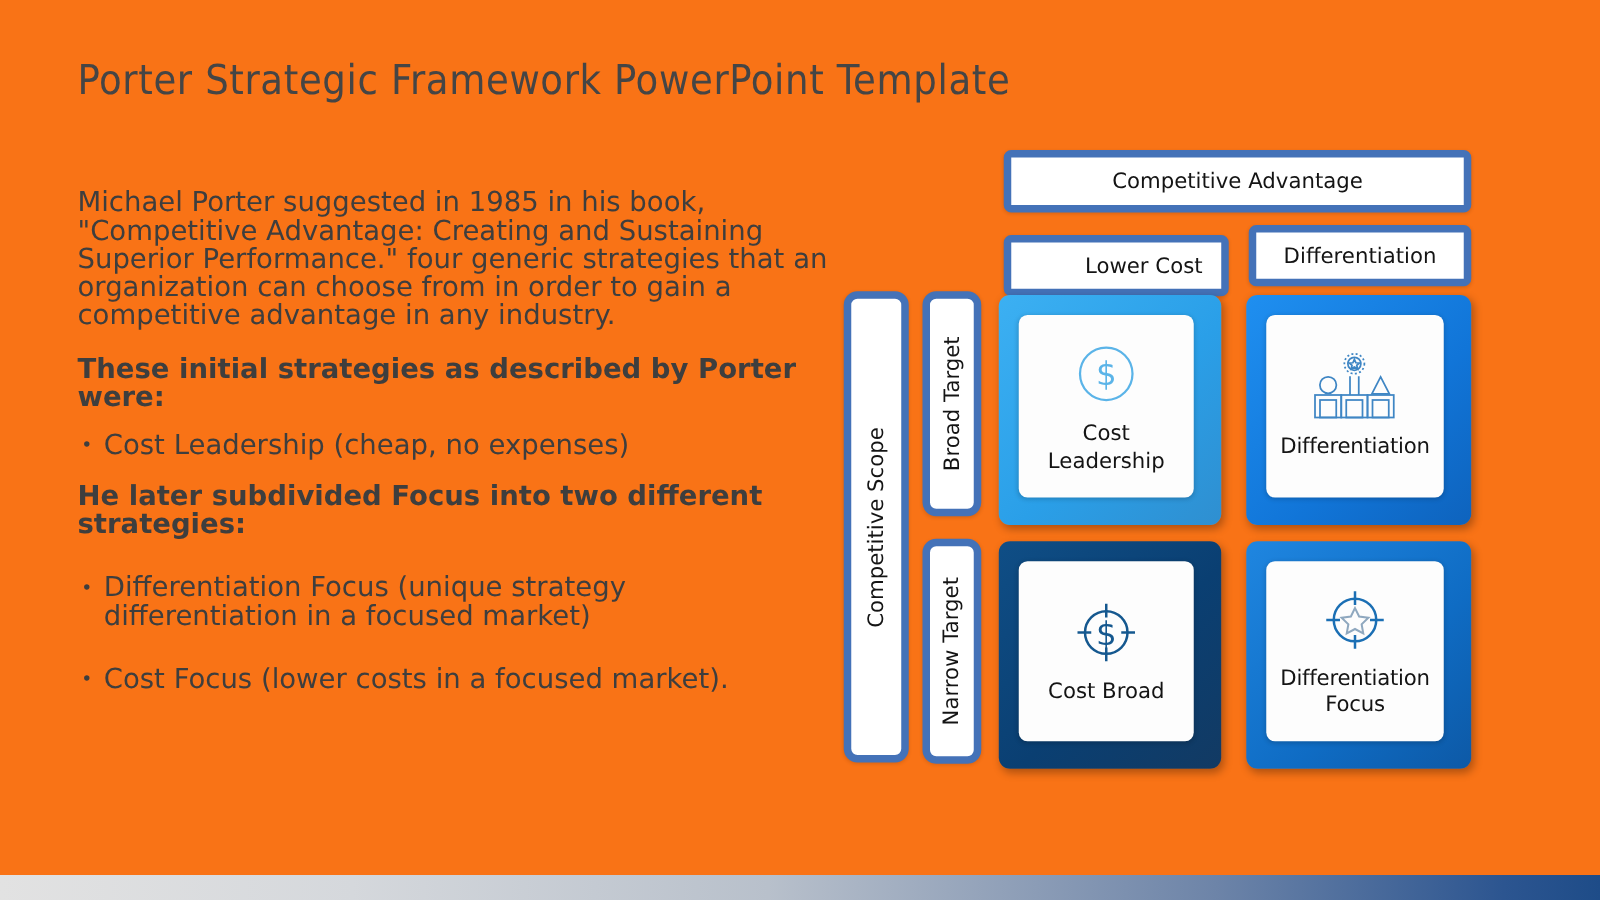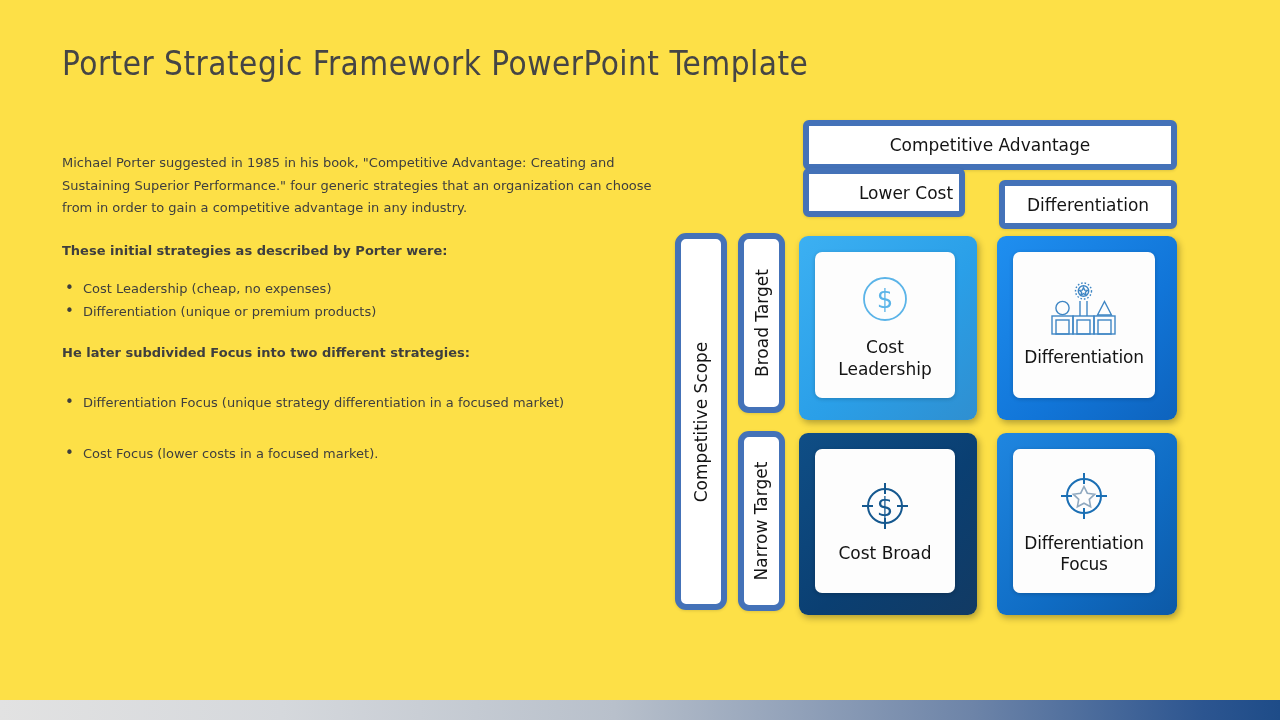--- a/index.html
+++ b/index.html
@@ -14,21 +14,21 @@
     overflow: hidden;
     font-family: "DejaVu Sans", "Liberation Sans", sans-serif;
   }
 
   
   .slide {
     position: absolute;
     left: 0; top: 0;
     width: 1280px;
     height: 720px;
-    background: #fde047;
+    background: #f97316;
   }
 
   
   .slide-title {
     position: absolute;
     left: 62px;
     top: 44px;
     font-size: 33px;
     letter-spacing: 0.5px;
     color: #454545;
@@ -37,21 +37,21 @@
     font-family: "DejaVu Sans Condensed", "Liberation Sans Narrow", "Liberation Sans", sans-serif;
   }
 
   
   .text-col {
     position: absolute;
     left: 62px;
     top: 152px;
     width: 600px;
     color: #3e3e3e;
-    font-size: 13px;
+    font-size: 22px;
     line-height: 22.6px;
   }
   .para { margin: 0 0 20px 0; }
   .para.tight { margin-bottom: 16px; font-weight: bold; }
   .bullet-list {
     margin: 0 0 18px 0;
     padding: 0;
     list-style: none;
   }
   .bullet-list li {
@@ -85,21 +85,21 @@
     border: 6px solid #4472b8;
     border-radius: 6px;
     display: flex;
     align-items: center;
     justify-content: center;
     font-size: 17px;
     color: #141414;
     box-shadow: 0 1px 3px rgba(0,0,0,0.12);
   }
   #hdr-advantage { left: 131px; top: 4px;  width: 374px; height: 50px; }
-  #hdr-lowercost { left: 131px; top: 52px; width: 162px; height: 49px; padding-left: 44px; }
+  #hdr-lowercost { left: 131px; top: 72px; width: 180px; height: 49px; padding-left: 44px; }
   #hdr-diff      { left: 327px; top: 64px; width: 178px; height: 49px; }
 
   .vbox {
     position: absolute;
     box-sizing: border-box;
     background: #ffffff;
     border: 6px solid #4472b8;
     border-radius: 11px;
     display: flex;
     align-items: center;
@@ -182,21 +182,20 @@
   <div class="slide-title">Porter Strategic Framework PowerPoint Template</div>
 
   <div class="text-col">
 
     <p class="para">Michael Porter suggested in 1985 in his book, "Competitive Advantage: Creating and Sustaining Superior Performance." four generic strategies that an organization can choose from in order to gain a competitive advantage in any industry.</p>
 
     <p class="para tight">These initial strategies as described by Porter were:</p>
 
     <ul class="bullet-list">
       <li>Cost Leadership (cheap, no expenses)</li>
-      <li>Differentiation (unique or premium products)</li>
     </ul>
 
     <p class="para tight">He later subdivided Focus into two different strategies:</p>
 
     <ul class="bullet-list spaced">
       <li>Differentiation Focus (unique strategy differentiation in a focused market)</li>
       <li>Cost Focus (lower costs in a focused market).</li>
     </ul>
   </div>
 

